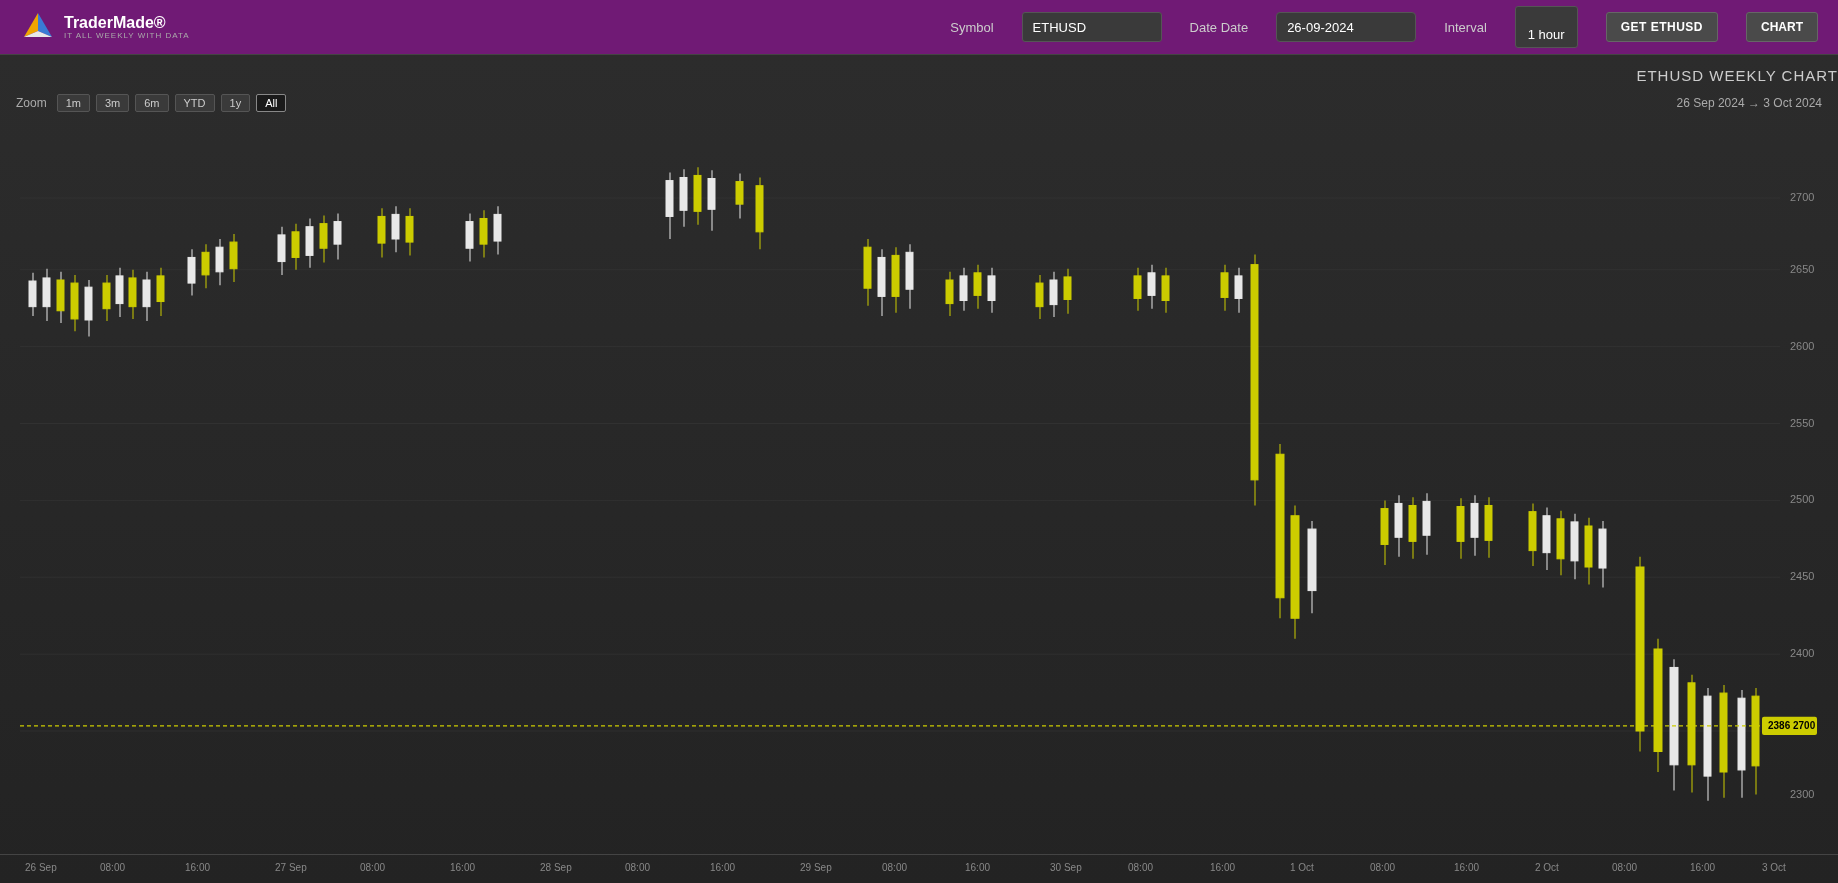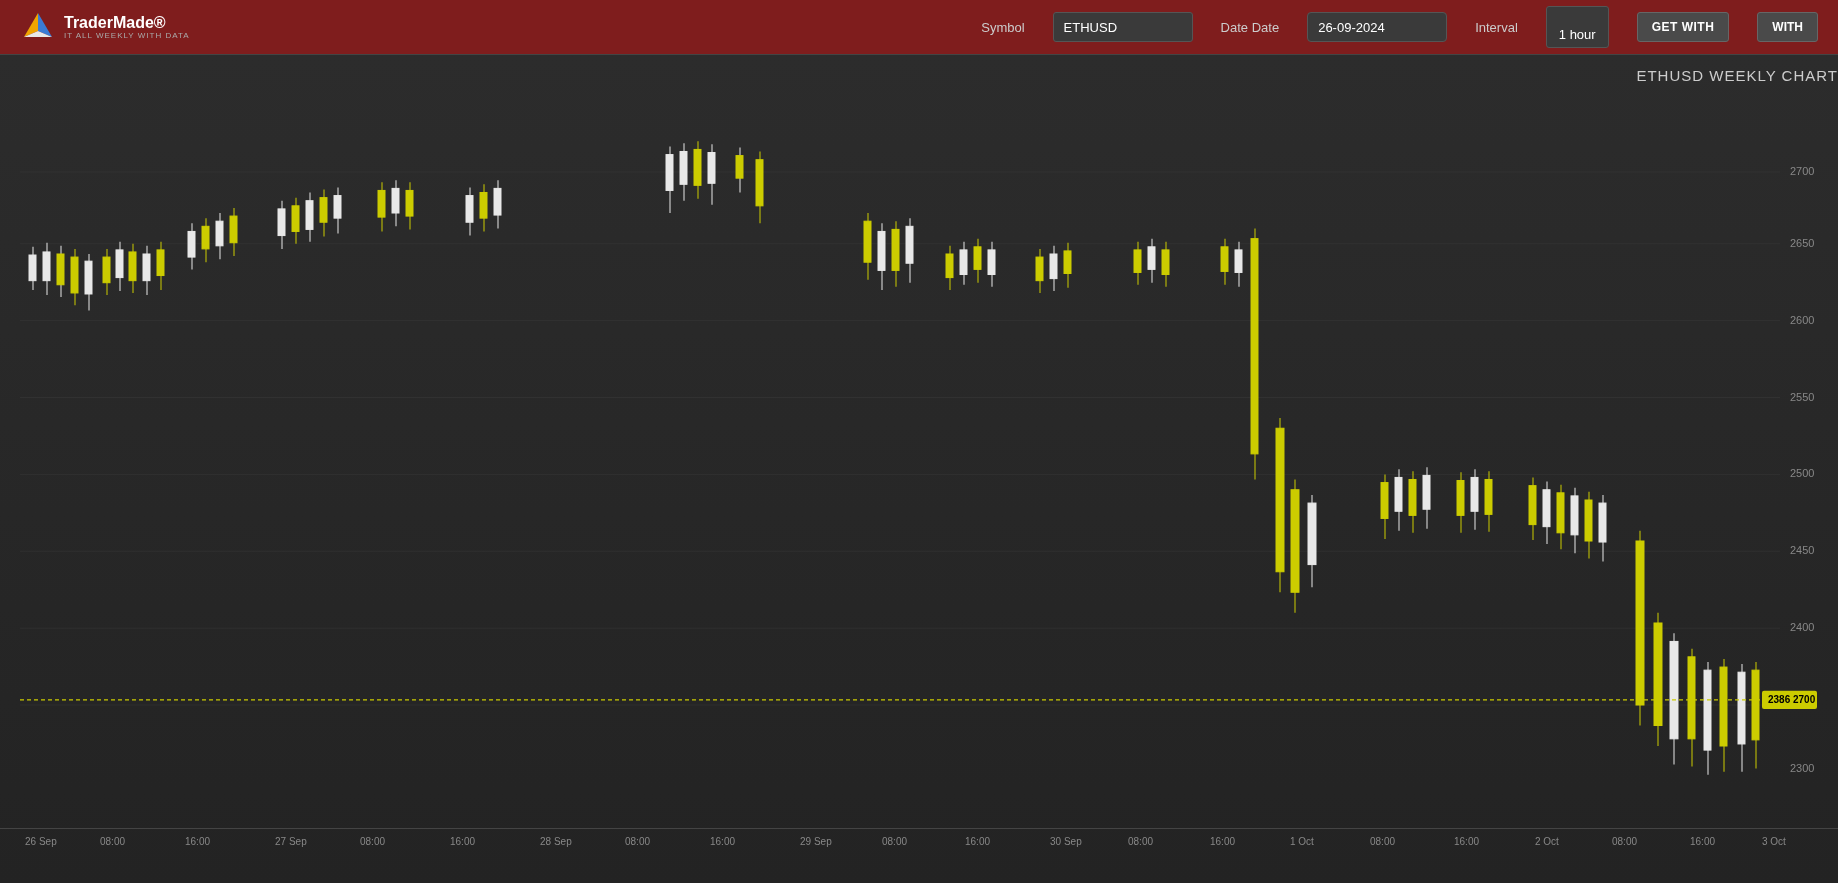--- a/index.html
+++ b/index.html
@@ -7,21 +7,21 @@
       background: #1a1a1a;
       font-family: Arial, sans-serif;
       color: #ccc;
       width: 1838px;
       min-height: 883px;
       overflow: hidden;
     }
 
     
     .header {
-      background: #7f1d1d;
+      background: #701a75;
       height: 55px;
       display: flex;
       align-items: center;
       padding: 0 20px;
       gap: 20px;
       border-bottom: 1px solid #444;
     }
 
     .logo-area {
       display: flex;
@@ -230,31 +230,41 @@
   <div class="header-controls">
     <span class="header-label">Symbol</span>
     <input class="header-input" type="text" value="ETHUSD" style="width: 140px;">
 
     <span class="header-label">Date Date</span>
     <input class="date-input" type="text" value="26-09-2024" style="">
 
     <span class="header-label">Interval</span>
     <button class="interval-btn">1 hour</button>
 
-    <button class="btn-get-chart">GET WITH</button>
-    <button class="btn-save">WITH</button>
+    <button class="btn-get-chart">GET ETHUSD</button>
+    <button class="btn-save">CHART</button>
   </div>
 </div>
 
 <div class="chart-container">
 
   <div class="chart-title-bar">
     <span>ETHUSD WEEKLY CHART</span>
   </div>
 
+  <div class="zoom-bar">
+    <span class="zoom-label">Zoom</span>
+    <button class="zoom-btn">1m</button>
+    <button class="zoom-btn">3m</button>
+    <button class="zoom-btn">6m</button>
+    <button class="zoom-btn">YTD</button>
+    <button class="zoom-btn">1y</button>
+    <button class="zoom-btn active">All</button>
+    <span class="date-range-right">26 Sep 2024  →  3 Oct 2024</span>
+  </div>
 
   <div class="chart-svg-area">
     <svg viewBox="0 0 1838 720" xmlns="http://www.w3.org/2000/svg" preserveAspectRatio="none">
 
       <defs>
         <style>
           .candle-up { fill: #e8e8e8; stroke: #e8e8e8; }
           .candle-down { fill: #cccc00; stroke: #cccc00; }
           .wick { stroke: #e8e8e8; stroke-width: 1; }
           .wick-down { stroke: #cccc00; stroke-width: 1; }

